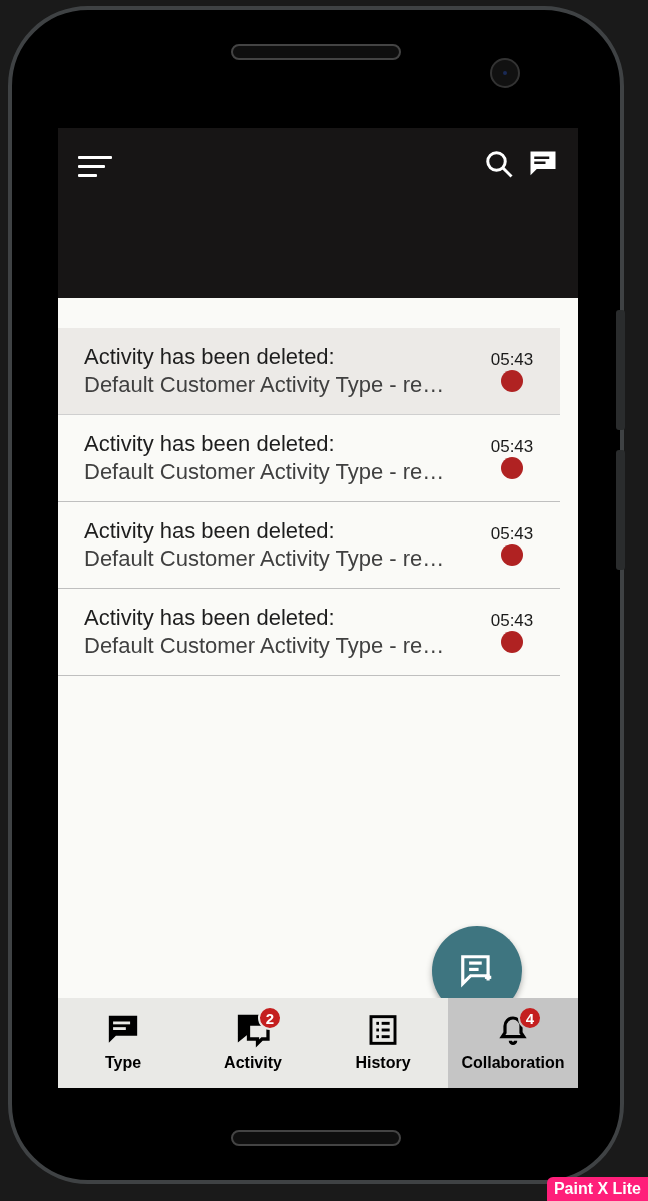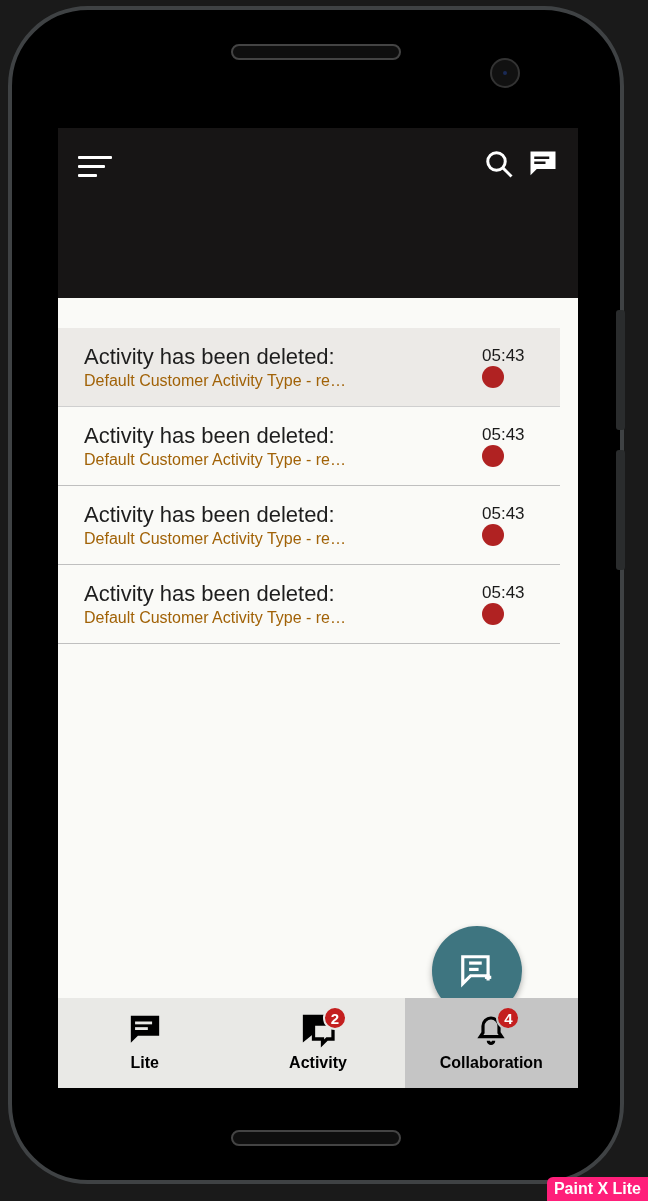--- a/index.html
+++ b/index.html
@@ -126,29 +126,30 @@
     border-bottom: 1px solid #cfcfcf;
   }
   .item-text { flex: 1; min-width: 0; }
   .item-title {
     font-size: 22px;
     color: #1e1e1e;
     margin-bottom: 2px;
     font-weight: 400;
   }
   .item-sub {
-    font-size: 16px;
-    color: #a16207;
+    font-size: 22px;
+    color: #404040;
     white-space: nowrap;
     overflow: hidden;
     text-overflow: ellipsis;
   }
   .item-meta {
     display: flex;
     flex-direction: column;
+    align-items: center;
     gap: 0;
     width: 60px;
   }
   .item-time {
     font-size: 17px;
     color: #1a1a1a;
   }
   .dot {
     width: 22px; height: 22px;
     background: #b02222;
@@ -316,34 +317,50 @@
       <div class="nav-item">
         <span class="icon-wrap">
           <span>
             <svg width="34" height="34" viewBox="0 0 24 24" fill="#000">
               <path d="M2 2h20v14H7l-5 5V2z"></path>
               <rect x="5" y="6" width="12" height="2" fill="#e9e9e6"></rect>
               <rect x="5" y="10" width="9" height="2" fill="#e9e9e6"></rect>
             </svg>
           </span>
         </span>
-        <span>Lite</span>
+        <span>Type</span>
       </div>
       <div class="nav-item">
         <span class="icon-wrap">
           <span>
             <svg width="36" height="36" viewBox="0 0 24 24" fill="none" stroke="#000" stroke-width="2.2">
               <path d="M3 3h15v11H8l-5 4V3z" fill="#000"></path>
               <path d="M9 8h13v10h-4l-3 3v-3H9V8z" fill="#e9e9e6" stroke="#000"></path>
             </svg>
           </span>
           <span class="badge">2</span>
         </span>
         <span>Activity</span>
       </div>
+      <div class="nav-item">
+        <span class="icon-wrap">
+          <span>
+            <svg width="32" height="32" viewBox="0 0 24 24" fill="none" stroke="#000" stroke-width="2.2">
+              <rect x="3" y="2" width="18" height="20"></rect>
+              <line x1="7" y1="7" x2="9" y2="7"></line>
+                <line x1="11" y1="7" x2="17" y2="7"></line>
+              <line x1="7" y1="12" x2="9" y2="12"></line>
+                <line x1="11" y1="12" x2="17" y2="12"></line>
+              <line x1="7" y1="17" x2="9" y2="17"></line>
+                <line x1="11" y1="17" x2="17" y2="17"></line>
+            </svg>
+          </span>
+        </span>
+        <span>History</span>
+      </div>
       <div class="nav-item active">
         <span class="icon-wrap">
           <span>
             <svg width="32" height="32" viewBox="0 0 24 24" fill="none" stroke="#000" stroke-width="2.4">
               <path d="M6 9a6 6 0 1 1 12 0v5l2 3H4l2-3V9z"></path>
               <path d="M10 20a2 2 0 0 0 4 0"></path>
             </svg>
           </span>
           <span class="badge">4</span>
         </span>

